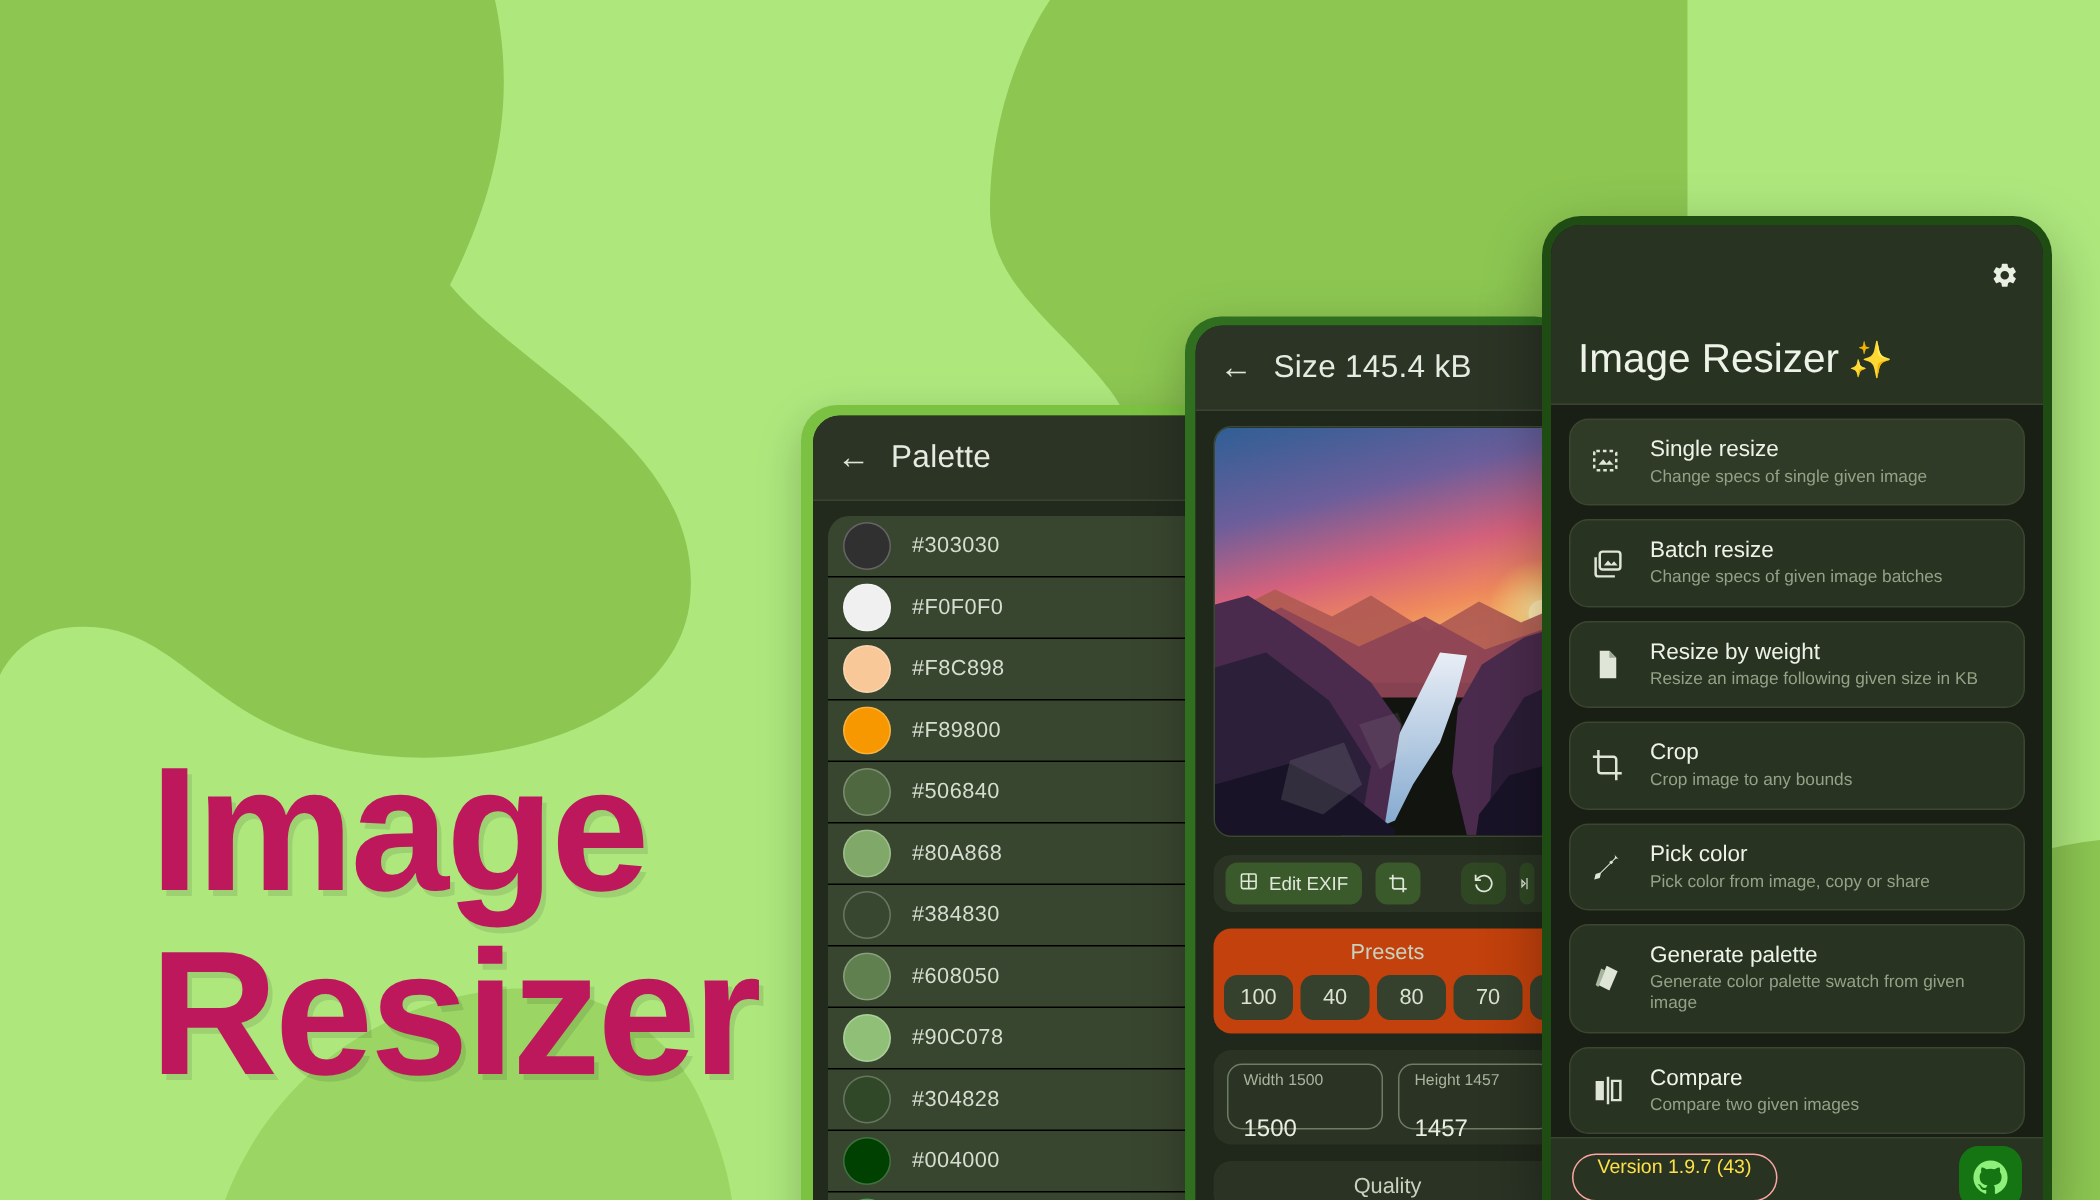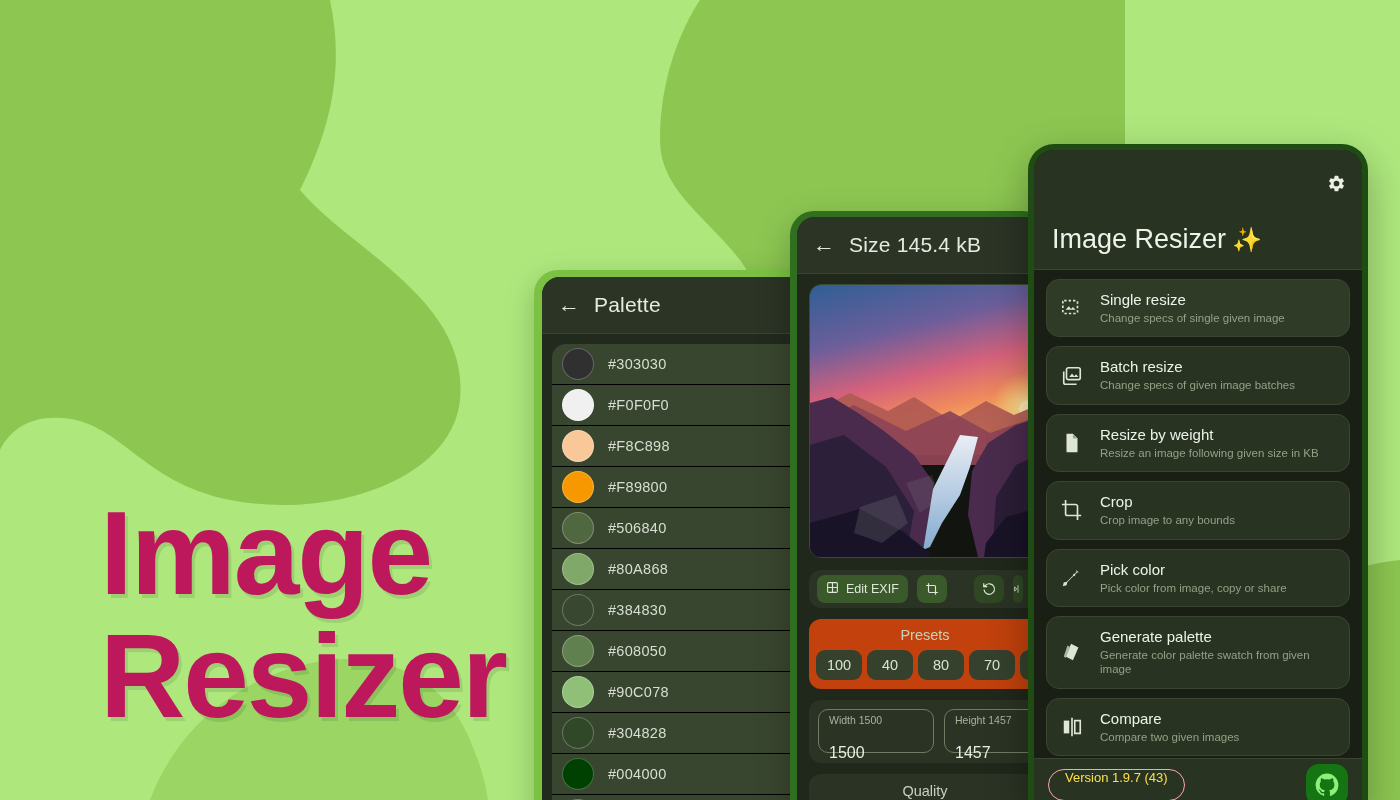--- a/index.html
+++ b/index.html
@@ -103,21 +103,21 @@
     background:#35402d;border-radius:9px;height:30px;min-width:34px;
     display:flex;align-items:center;justify-content:center;
     color:#dbe2d2;font-size:14.5px;padding:0 6px;
   }
   .dims-box{
     margin-top:11px;width:232px;box-sizing:border-box;
     background:#2a3324;border-radius:12px;padding:9px 0 10px 9px;
     display:flex;gap:10px;
   }
   .dim-field{
-    border:1px solid #6e7c63;border-radius:10px;height:44px;width:116px;
+    border:1px solid #6e7c63;border-radius:10px;height:44px;width:104px;
     padding:4px 0 0 10px;box-sizing:border-box;position:relative;flex:0 0 auto;
   }
   .dim-label{font-size:10.5px;color:#a9b49d;}
   .dim-value{font-size:16px;color:#e8eee2;margin-top:18px;}
   .quality-box{
     margin-top:11px;width:232px;box-sizing:border-box;
     background:#2a3324;border-radius:12px;padding:9px 0 9px 0;
   }
 
   

